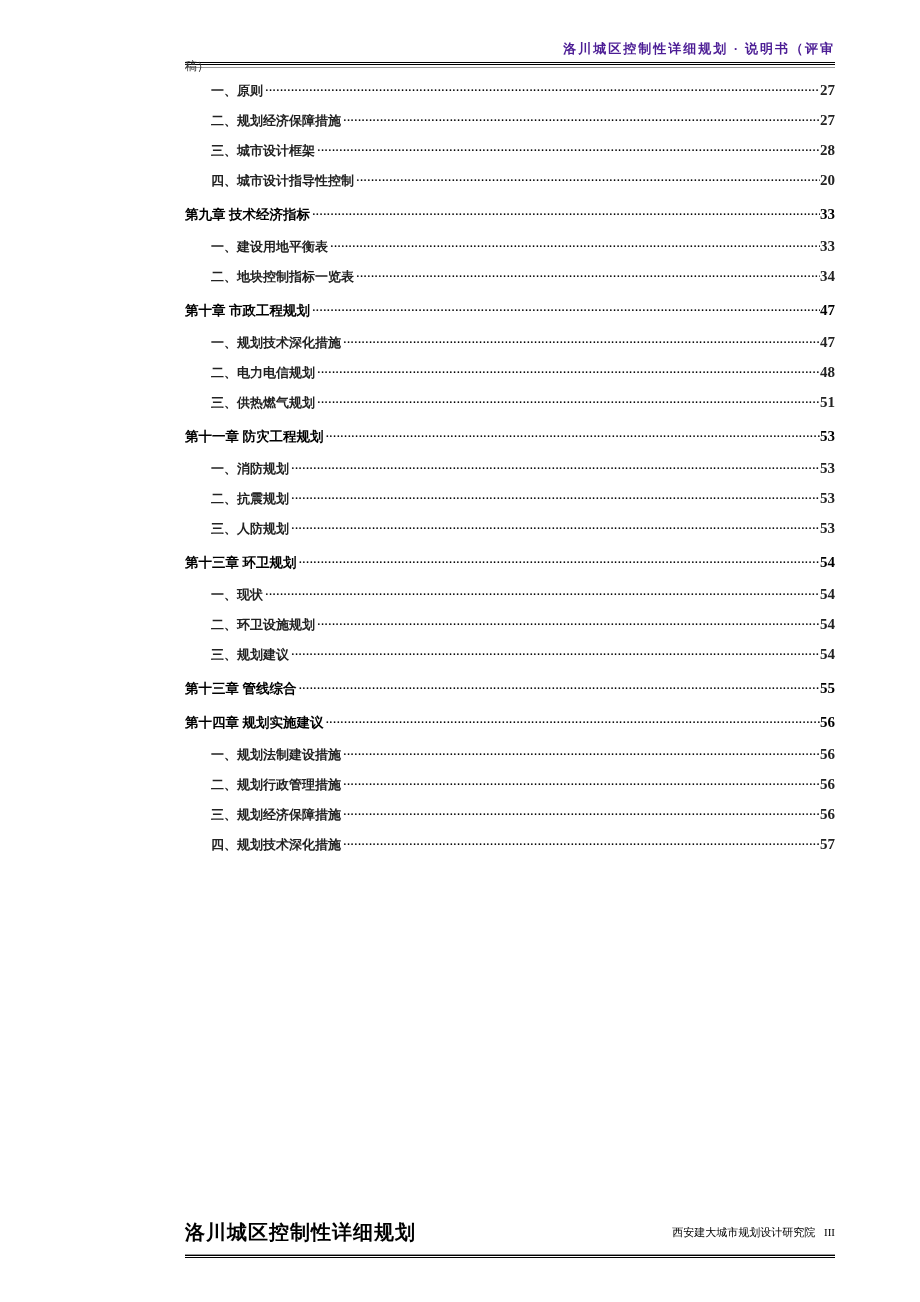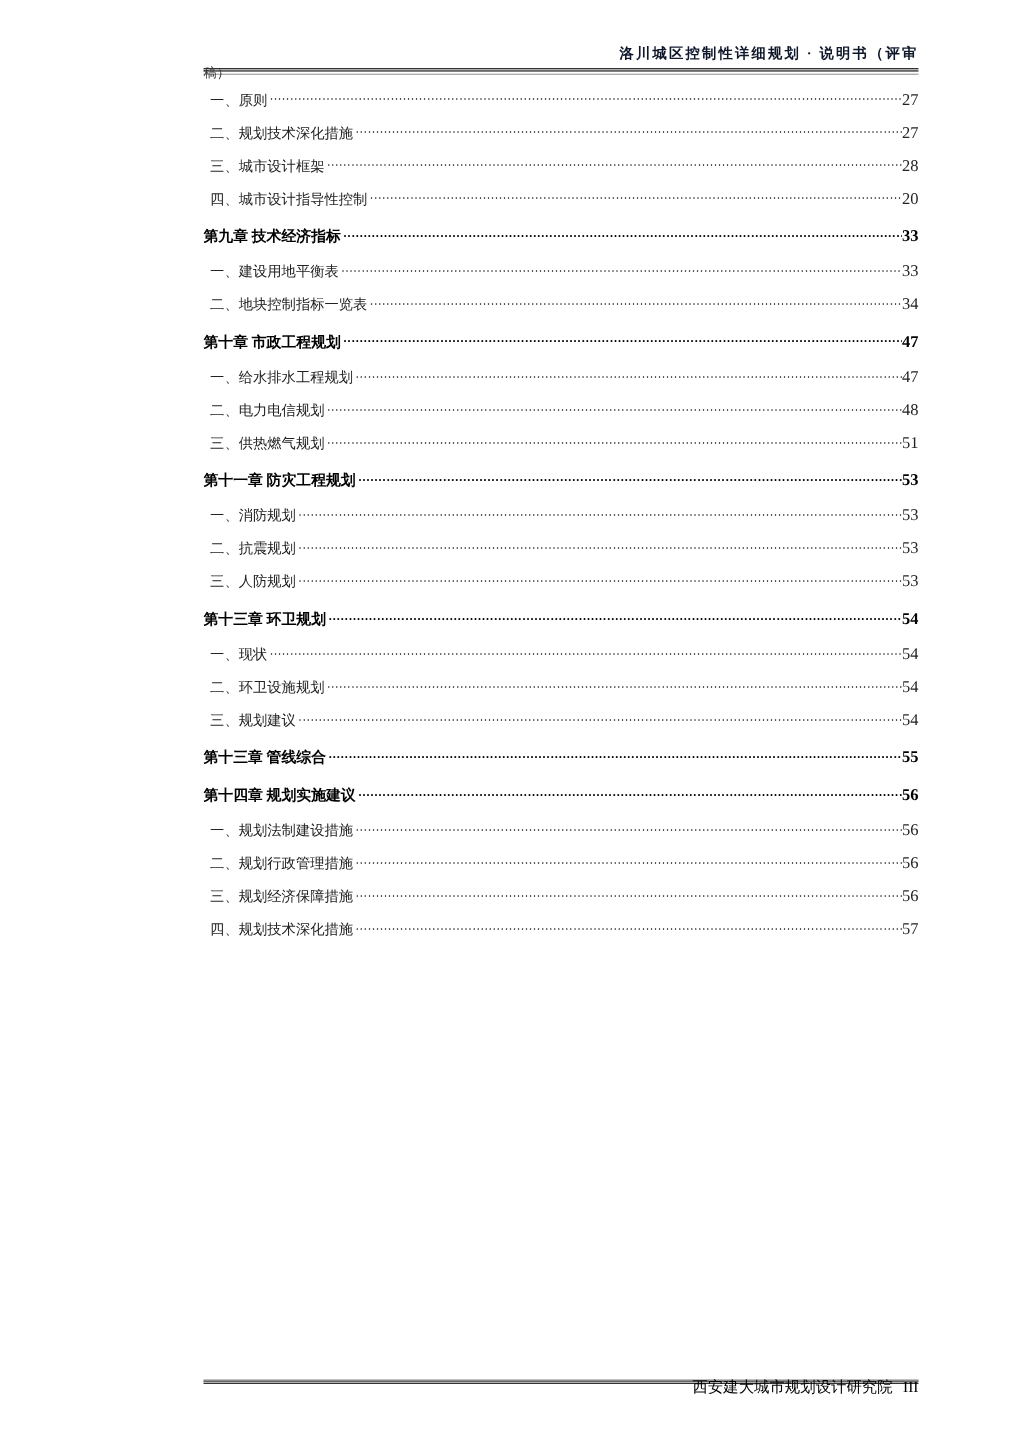--- a/index.html
+++ b/index.html
@@ -16,21 +16,21 @@
     }
     .page {
       padding: 40px 85px 40px 185px;
       position: relative;
       height: 100%;
     }
     .header {
       text-align: right;
       font-size: 13px;
       letter-spacing: 2px;
-      color: #0f172a;
+      color: #4c1d95;
       padding-bottom: 4px;
       font-weight: bold;
     }
     .header-note {
       position: absolute;
       left: 185px;
       top: 58px;
       font-size: 12px;
       color: #333;
     }
@@ -52,22 +52,22 @@
     }
     .toc-entry.chapter {
       font-weight: bold;
       font-size: 13.5px;
       margin-top: 16px;
       margin-bottom: 14px;
       margin-left: 0;
       text-align: right;
     }
     .toc-entry.section {
-      font-weight: normal;
-      margin-left: 6px;
+      font-weight: bold;
+      margin-left: 26px;
       color: #222;
     }
     .toc-label {
       flex-shrink: 0;
     }
     .toc-leader {
       flex: 1;
       overflow: hidden;
       letter-spacing: 0px;
       font-size: 11px;
@@ -95,21 +95,21 @@
     .footer-left {
       font-size: 20px;
       font-weight: bold;
       font-family: "SimHei", "黑体", sans-serif;
       letter-spacing: 1px;
     }
     .footer-right {
       position: absolute;
       right: 0;
       top: 6px;
-      font-size: 14px;
+      font-size: 11px;
     }
     .footer-right .roman {
       font-family: serif;
       margin-left: 6px;
     }
     .rule-bottom {
       margin-top: 8px;
       border-top: 1px solid #999;
       height: 4px;
       border-bottom: 3px double #000;
@@ -127,21 +127,21 @@
 
   <div class="rule-top"></div>
 
   <div class="toc-container" id="toc">
       <div class="toc-entry section">
         <span class="toc-label">一、原则</span>
         <span class="toc-leader">················································································································································································································································································································································································································</span>
         <span class="toc-page">27</span>
       </div>
       <div class="toc-entry section">
-        <span class="toc-label">二、规划技术深化措施</span>
+        <span class="toc-label">二、规划经济保障措施</span>
         <span class="toc-leader">················································································································································································································································································································································································································</span>
         <span class="toc-page">27</span>
       </div>
       <div class="toc-entry section">
         <span class="toc-label">三、城市设计框架</span>
         <span class="toc-leader">················································································································································································································································································································································································································</span>
         <span class="toc-page">28</span>
       </div>
       <div class="toc-entry section">
         <span class="toc-label">四、城市设计指导性控制</span>
@@ -162,21 +162,21 @@
         <span class="toc-label">二、地块控制指标一览表</span>
         <span class="toc-leader">················································································································································································································································································································································································································</span>
         <span class="toc-page">34</span>
       </div>
       <div class="toc-entry chapter">
         <span class="toc-label">第十章  市政工程规划</span>
         <span class="toc-leader bold">················································································································································································································································································································································································································</span>
         <span class="toc-page">47</span>
       </div>
       <div class="toc-entry section">
-        <span class="toc-label">一、给水排水工程规划</span>
+        <span class="toc-label">一、规划技术深化措施</span>
         <span class="toc-leader">················································································································································································································································································································································································································</span>
         <span class="toc-page">47</span>
       </div>
       <div class="toc-entry section">
         <span class="toc-label">二、电力电信规划</span>
         <span class="toc-leader">················································································································································································································································································································································································································</span>
         <span class="toc-page">48</span>
       </div>
       <div class="toc-entry section">
         <span class="toc-label">三、供热燃气规划</span>
@@ -249,20 +249,21 @@
         <span class="toc-page">56</span>
       </div>
       <div class="toc-entry section">
         <span class="toc-label">四、规划技术深化措施</span>
         <span class="toc-leader">················································································································································································································································································································································································································</span>
         <span class="toc-page">57</span>
       </div>
     </div>
 
   <div class="footer">
+    <div class="footer-left">洛川城区控制性详细规划</div>
     <div class="footer-right">
       <span>西安建大城市规划设计研究院</span>
       <span class="roman">III</span>
     </div>
     <div class="rule-bottom"></div>
   </div>
 
 </div>
 
 </body></html>

